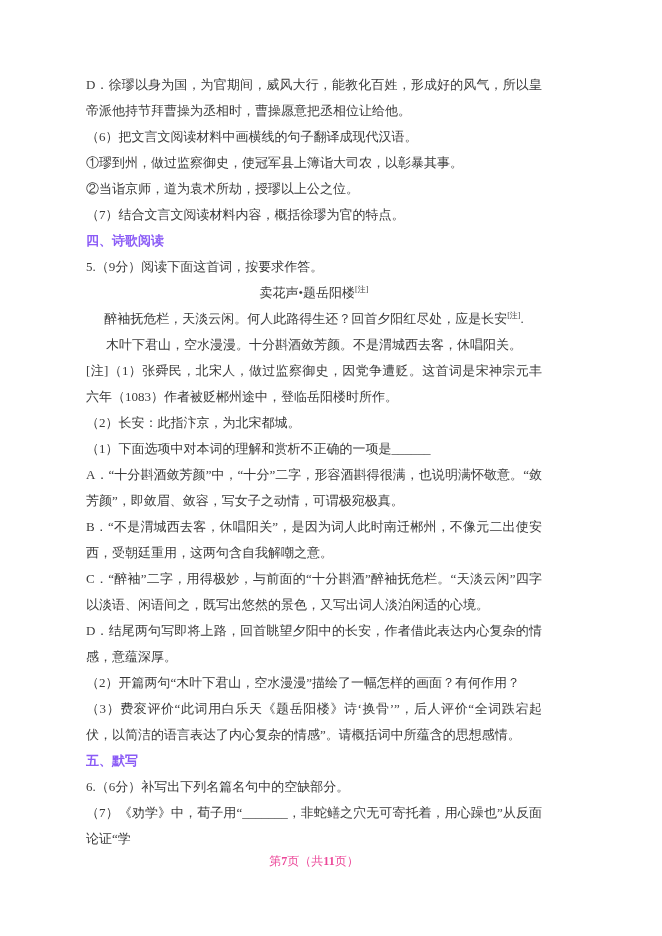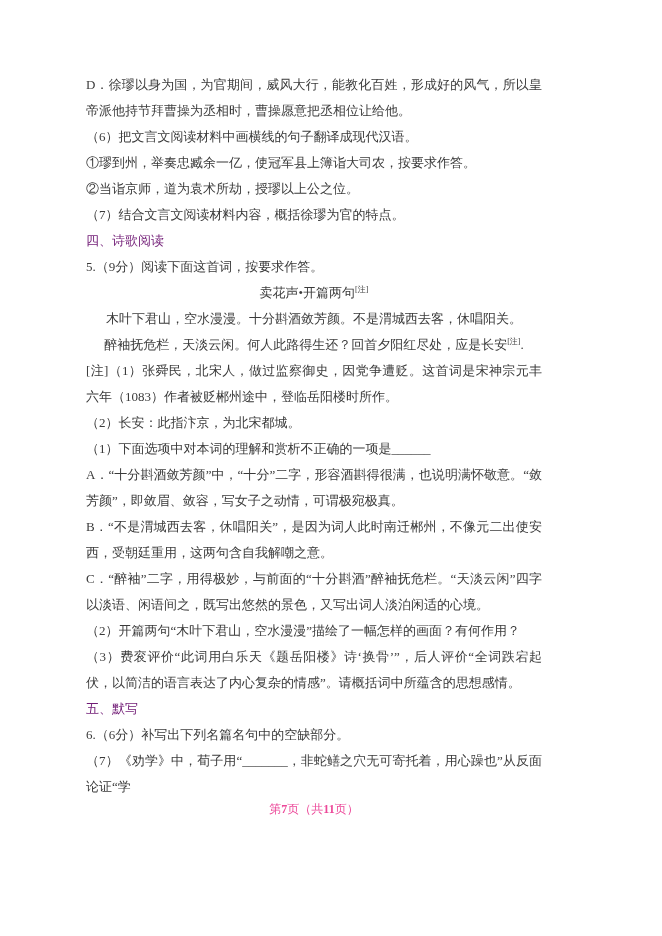--- a/index.html
+++ b/index.html
@@ -24,23 +24,23 @@
     margin: 0;
     padding: 0;
   }
   .para {
     text-align: justify;
   }
   .ind1 { padding-left: 8px; }
   .ind2 { padding-left: 17px; }
   .center { text-align: center; }
   .heading {
-    font-weight: normal;
+    font-weight: bold;
     text-align: left;
-    color: #701a75;
+    color: #8b5cf6;
   }
   sup.note {
     font-size: 8px;
     vertical-align: super;
     line-height: 0;
   }
   .footer {
     text-align: center;
     font-size: 12px;
     line-height: 18px;
@@ -51,49 +51,50 @@
 </style>
 </head>
 <body>
 
 <div class="page">
 
   <p class="para">D．徐璆以身为国，为官期间，威风大行，能教化百姓，形成好的风气，所以皇帝派他持节拜曹操为丞相时，曹操愿意把丞相位让给他。</p>
 
   <p class="para ind1">（6）把文言文阅读材料中画横线的句子翻译成现代汉语。</p>
 
-  <p class="para">①璆到州，举奏忠臧余一亿，使冠军县上簿诣大司农，按要求作答。</p>
+  <p class="para">①璆到州，做过监察御史，使冠军县上簿诣大司农，以彰暴其事。</p>
 
   <p class="para">②当诣京师，道为袁术所劫，授璆以上公之位。</p>
 
   <p class="para ind1">（7）结合文言文阅读材料内容，概括徐璆为官的特点。</p>
 
   <p class="heading">四、诗歌阅读</p>
 
   <p class="para">5.（9分）阅读下面这首词，按要求作答。</p>
 
-  <p class="center"><span>卖花声•开篇两句</span><sup class="note">[注]</sup></p>
+  <p class="center"><span>卖花声•题岳阳楼</span><sup class="note">[注]</sup></p>
 
 
+  <p class="center"><span>醉袖抚危栏，天淡云闲。何人此路得生还？回首夕阳红尽处，应是长安</span><sup class="note">[注]</sup><span>.</span></p>
+
   <p class="center">木叶下君山，空水漫漫。十分斟酒敛芳颜。不是渭城西去客，休唱阳关。</p>
-
-  <p class="center"><span>醉袖抚危栏，天淡云闲。何人此路得生还？回首夕阳红尽处，应是长安</span><sup class="note">[注]</sup><span>.</span></p>
 
   <p class="para">[注]（1）张舜民，北宋人，做过监察御史，因党争遭贬。这首词是宋神宗元丰六年（1083）作者被贬郴州途中，登临岳阳楼时所作。</p>
 
   <p class="para ind1">（2）长安：此指汴京，为北宋都城。</p>
 
   <p class="para ind1">（1）下面选项中对本词的理解和赏析不正确的一项是______</p>
 
   <p class="para">A．“十分斟酒敛芳颜”中，“十分”二字，形容酒斟得很满，也说明满怀敬意。“敛芳颜”，即敛眉、敛容，写女子之动情，可谓极宛极真。</p>
 
   <p class="para">B．“不是渭城西去客，休唱阳关”，是因为词人此时南迁郴州，不像元二出使安西，受朝廷重用，这两句含自我解嘲之意。</p>
 
   <p class="para">C．“醉袖”二字，用得极妙，与前面的“十分斟酒”醉袖抚危栏。“天淡云闲”四字以淡语、闲语间之，既写出悠然的景色，又写出词人淡泊闲适的心境。</p>
 
+  <p class="para">D．结尾两句写即将上路，回首眺望夕阳中的长安，作者借此表达内心复杂的情感，意蕴深厚。</p>
 
   <p class="para ind1">（2）开篇两句“木叶下君山，空水漫漫”描绘了一幅怎样的画面？有何作用？</p>
 
   <p class="para ind1">（3）费衮评价“此词用白乐天《题岳阳楼》诗‘换骨’”，后人评价“全词跌宕起伏，以简洁的语言表达了内心复杂的情感”。请概括词中所蕴含的思想感情。</p>
 
   <p class="heading">五、默写</p>
 
   <p class="para">6.（6分）补写出下列名篇名句中的空缺部分。</p>
 
   <p class="para ind2">（7）《劝学》中，荀子用“_______，非蛇鳝之穴无可寄托着，用心躁也”从反面论证“学</p>

